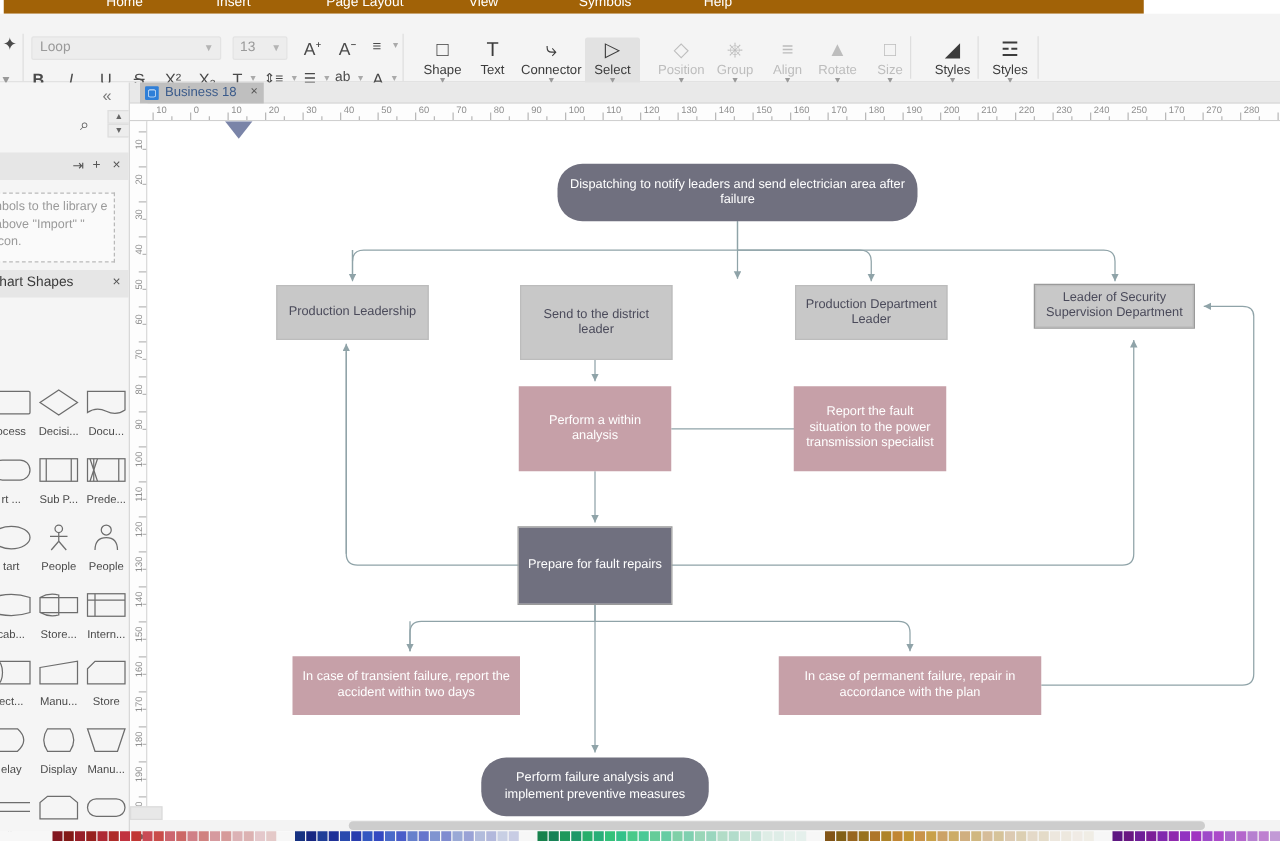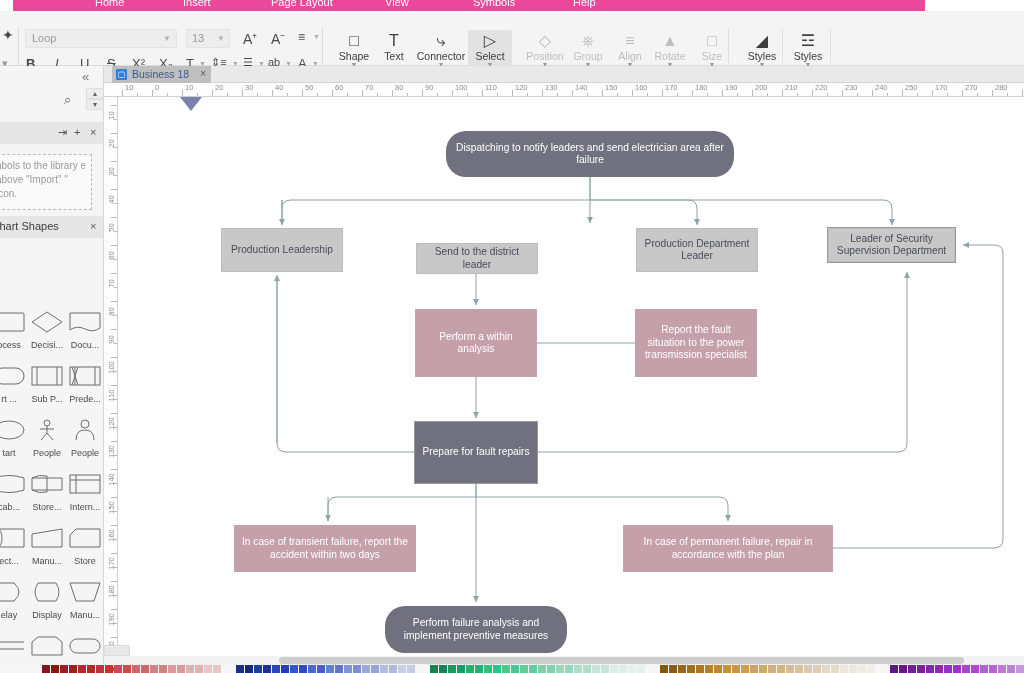--- a/index.html
+++ b/index.html
@@ -7,22 +7,22 @@
     margin: 0; padding: 0;
     width: 1024px; height: 673px;
     overflow: hidden;
     font-family: "Liberation Sans", sans-serif;
     background: #ffffff;
   }
   #app { position: relative; width: 1024px; height: 673px; overflow: hidden; }
 
   
   .menubar {
-    position: absolute; left: 13px; top: 0; width: 912px; height: 11px;
-    background: #ec4899;
+    position: absolute; left: 3px; top: 0; width: 912px; height: 11px;
+    background: #a16207;
   }
   .menubar .mtab {
     position: absolute; top: -4px; color: #ffffff; font-size: 11px;
     white-space: nowrap;
   }
 
   
   .ribbon {
     position: absolute; left: 0; top: 11px; width: 1024px; height: 55px;
     background: #f4f4f4; border-bottom: 1px solid #dcdcdc;
@@ -700,21 +700,21 @@
         <path d="M419,355 L780,355 Q789,355 789,346 L789,175" stroke="#8fa3a8" fill="none" stroke-width="1" marker-end="url(#ah)"></path>
         <path d="M715,451 L876,451 Q885,451 885,442 L885,156 Q885,148 876,148 L845,148" stroke="#8fa3a8" fill="none" stroke-width="1" marker-end="url(#ah)"></path>
       </svg>
     <div id="nodes">
         <div class="node n-slate-r" style="left: 328px; top: 34px; width: 288px; height: 46px;">
           <span>Dispatching to notify leaders and send electrician area after failure</span>
         </div>
         <div class="node n-gray" style="left: 103px; top: 131px; width: 122px; height: 44px;">
           <span>Production Leadership</span>
         </div>
-        <div class="node n-gray" style="left: 298px; top: 146px; width: 122px; height: 31px;">
+        <div class="node n-gray" style="left: 298px; top: 131px; width: 122px; height: 60px;">
           <span>Send to the district leader</span>
         </div>
         <div class="node n-gray" style="left: 518px; top: 131px; width: 122px; height: 44px;">
           <span>Production Department Leader</span>
         </div>
         <div class="node n-gray selnode" style="left: 710px; top: 131px; width: 127px; height: 34px;">
           <span>Leader of Security Supervision Department</span>
         </div>
         <div class="node n-pink" style="left: 297px; top: 212px; width: 122px; height: 68px;">
           <span>Perform a within analysis</span>

